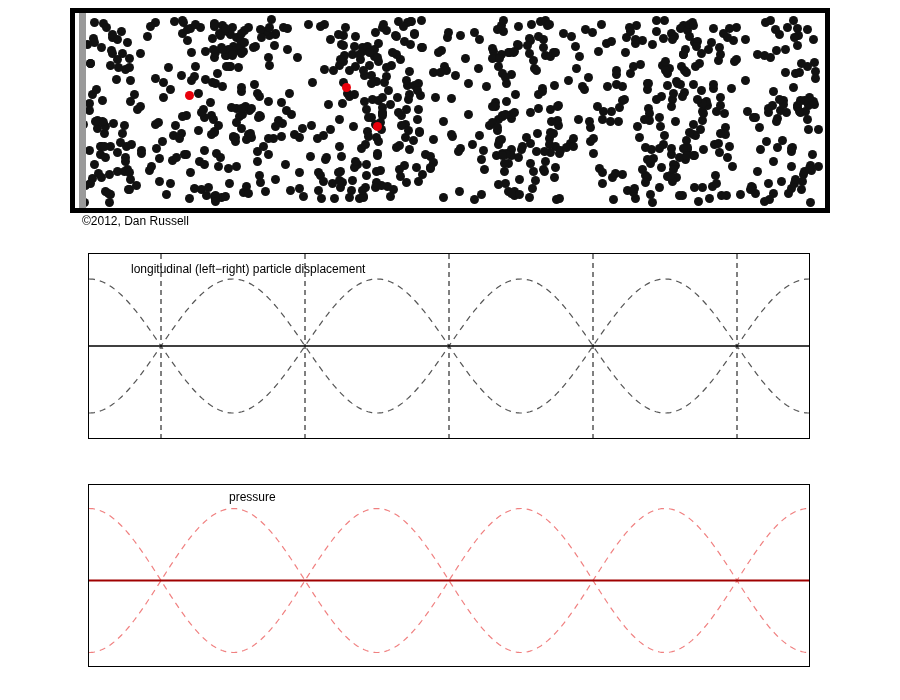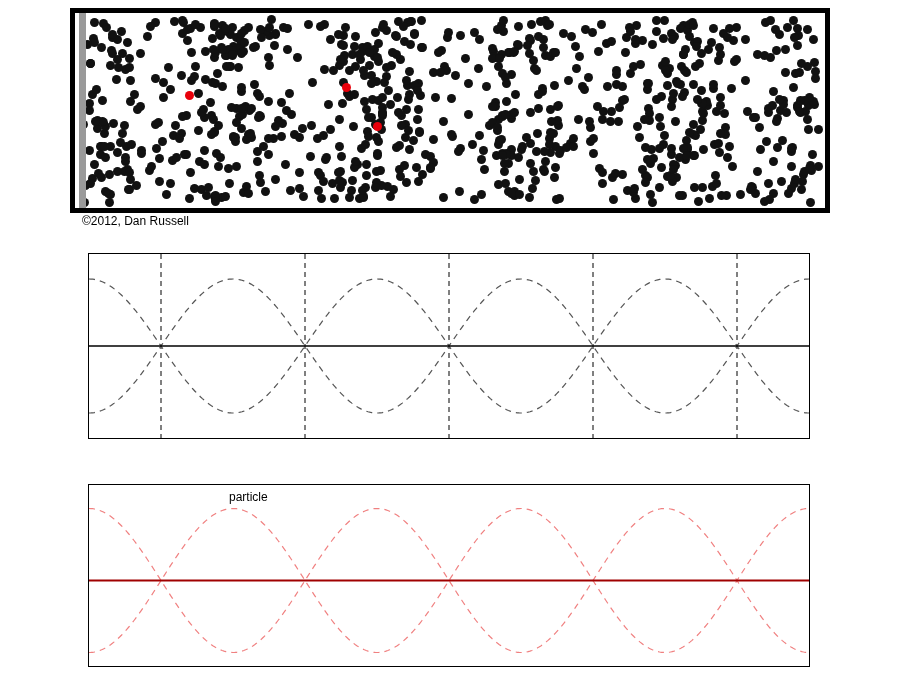--- a/index.html
+++ b/index.html
@@ -1032,24 +1032,25 @@
     <svg class="graph-svg" id="displacement-svg" viewBox="0 0 720 184" preserveAspectRatio="none">
         <line x1="72.00" y1="0" x2="72.00" y2="184" stroke="#000000" stroke-width="1" stroke-dasharray="5,4"></line>
         <line x1="216.00" y1="0" x2="216.00" y2="184" stroke="#000000" stroke-width="1" stroke-dasharray="5,4"></line>
         <line x1="360.00" y1="0" x2="360.00" y2="184" stroke="#000000" stroke-width="1" stroke-dasharray="5,4"></line>
         <line x1="504.00" y1="0" x2="504.00" y2="184" stroke="#000000" stroke-width="1" stroke-dasharray="5,4"></line>
         <line x1="648.00" y1="0" x2="648.00" y2="184" stroke="#000000" stroke-width="1" stroke-dasharray="5,4"></line>
         <path d="M0.00 25.00 L1.80 25.05 L3.60 25.21 L5.40 25.46 L7.20 25.82 L9.00 26.29 L10.80 26.85 L12.60 27.52 L14.40 28.28 L16.20 29.14 L18.00 30.10 L19.80 31.15 L21.60 32.30 L23.40 33.54 L25.20 34.87 L27.00 36.29 L28.80 37.80 L30.60 39.38 L32.40 41.05 L34.20 42.80 L36.00 44.62 L37.80 46.52 L39.60 48.49 L41.40 50.52 L43.20 52.62 L45.00 54.78 L46.80 56.99 L48.60 59.26 L50.40 61.58 L52.20 63.95 L54.00 66.36 L55.80 68.81 L57.60 71.30 L59.40 73.81 L61.20 76.36 L63.00 78.93 L64.80 81.52 L66.60 84.12 L68.40 86.74 L70.20 89.37 L72.00 92.00 L73.80 94.63 L75.60 97.26 L77.40 99.88 L79.20 102.48 L81.00 105.07 L82.80 107.64 L84.60 110.19 L86.40 112.70 L88.20 115.19 L90.00 117.64 L91.80 120.05 L93.60 122.42 L95.40 124.74 L97.20 127.01 L99.00 129.22 L100.80 131.38 L102.60 133.48 L104.40 135.51 L106.20 137.48 L108.00 139.38 L109.80 141.20 L111.60 142.95 L113.40 144.62 L115.20 146.20 L117.00 147.71 L118.80 149.13 L120.60 150.46 L122.40 151.70 L124.20 152.85 L126.00 153.90 L127.80 154.86 L129.60 155.72 L131.40 156.48 L133.20 157.15 L135.00 157.71 L136.80 158.18 L138.60 158.54 L140.40 158.79 L142.20 158.95 L144.00 159.00 L145.80 158.95 L147.60 158.79 L149.40 158.54 L151.20 158.18 L153.00 157.71 L154.80 157.15 L156.60 156.48 L158.40 155.72 L160.20 154.86 L162.00 153.90 L163.80 152.85 L165.60 151.70 L167.40 150.46 L169.20 149.13 L171.00 147.71 L172.80 146.20 L174.60 144.62 L176.40 142.95 L178.20 141.20 L180.00 139.38 L181.80 137.48 L183.60 135.51 L185.40 133.48 L187.20 131.38 L189.00 129.22 L190.80 127.01 L192.60 124.74 L194.40 122.42 L196.20 120.05 L198.00 117.64 L199.80 115.19 L201.60 112.70 L203.40 110.19 L205.20 107.64 L207.00 105.07 L208.80 102.48 L210.60 99.88 L212.40 97.26 L214.20 94.63 L216.00 92.00 L217.80 89.37 L219.60 86.74 L221.40 84.12 L223.20 81.52 L225.00 78.93 L226.80 76.36 L228.60 73.81 L230.40 71.30 L232.20 68.81 L234.00 66.36 L235.80 63.95 L237.60 61.58 L239.40 59.26 L241.20 56.99 L243.00 54.78 L244.80 52.62 L246.60 50.52 L248.40 48.49 L250.20 46.52 L252.00 44.62 L253.80 42.80 L255.60 41.05 L257.40 39.38 L259.20 37.80 L261.00 36.29 L262.80 34.87 L264.60 33.54 L266.40 32.30 L268.20 31.15 L270.00 30.10 L271.80 29.14 L273.60 28.28 L275.40 27.52 L277.20 26.85 L279.00 26.29 L280.80 25.82 L282.60 25.46 L284.40 25.21 L286.20 25.05 L288.00 25.00 L289.80 25.05 L291.60 25.21 L293.40 25.46 L295.20 25.82 L297.00 26.29 L298.80 26.85 L300.60 27.52 L302.40 28.28 L304.20 29.14 L306.00 30.10 L307.80 31.15 L309.60 32.30 L311.40 33.54 L313.20 34.87 L315.00 36.29 L316.80 37.80 L318.60 39.38 L320.40 41.05 L322.20 42.80 L324.00 44.62 L325.80 46.52 L327.60 48.49 L329.40 50.52 L331.20 52.62 L333.00 54.78 L334.80 56.99 L336.60 59.26 L338.40 61.58 L340.20 63.95 L342.00 66.36 L343.80 68.81 L345.60 71.30 L347.40 73.81 L349.20 76.36 L351.00 78.93 L352.80 81.52 L354.60 84.12 L356.40 86.74 L358.20 89.37 L360.00 92.00 L361.80 94.63 L363.60 97.26 L365.40 99.88 L367.20 102.48 L369.00 105.07 L370.80 107.64 L372.60 110.19 L374.40 112.70 L376.20 115.19 L378.00 117.64 L379.80 120.05 L381.60 122.42 L383.40 124.74 L385.20 127.01 L387.00 129.22 L388.80 131.38 L390.60 133.48 L392.40 135.51 L394.20 137.48 L396.00 139.38 L397.80 141.20 L399.60 142.95 L401.40 144.62 L403.20 146.20 L405.00 147.71 L406.80 149.13 L408.60 150.46 L410.40 151.70 L412.20 152.85 L414.00 153.90 L415.80 154.86 L417.60 155.72 L419.40 156.48 L421.20 157.15 L423.00 157.71 L424.80 158.18 L426.60 158.54 L428.40 158.79 L430.20 158.95 L432.00 159.00 L433.80 158.95 L435.60 158.79 L437.40 158.54 L439.20 158.18 L441.00 157.71 L442.80 157.15 L444.60 156.48 L446.40 155.72 L448.20 154.86 L450.00 153.90 L451.80 152.85 L453.60 151.70 L455.40 150.46 L457.20 149.13 L459.00 147.71 L460.80 146.20 L462.60 144.62 L464.40 142.95 L466.20 141.20 L468.00 139.38 L469.80 137.48 L471.60 135.51 L473.40 133.48 L475.20 131.38 L477.00 129.22 L478.80 127.01 L480.60 124.74 L482.40 122.42 L484.20 120.05 L486.00 117.64 L487.80 115.19 L489.60 112.70 L491.40 110.19 L493.20 107.64 L495.00 105.07 L496.80 102.48 L498.60 99.88 L500.40 97.26 L502.20 94.63 L504.00 92.00 L505.80 89.37 L507.60 86.74 L509.40 84.12 L511.20 81.52 L513.00 78.93 L514.80 76.36 L516.60 73.81 L518.40 71.30 L520.20 68.81 L522.00 66.36 L523.80 63.95 L525.60 61.58 L527.40 59.26 L529.20 56.99 L531.00 54.78 L532.80 52.62 L534.60 50.52 L536.40 48.49 L538.20 46.52 L540.00 44.62 L541.80 42.80 L543.60 41.05 L545.40 39.38 L547.20 37.80 L549.00 36.29 L550.80 34.87 L552.60 33.54 L554.40 32.30 L556.20 31.15 L558.00 30.10 L559.80 29.14 L561.60 28.28 L563.40 27.52 L565.20 26.85 L567.00 26.29 L568.80 25.82 L570.60 25.46 L572.40 25.21 L574.20 25.05 L576.00 25.00 L577.80 25.05 L579.60 25.21 L581.40 25.46 L583.20 25.82 L585.00 26.29 L586.80 26.85 L588.60 27.52 L590.40 28.28 L592.20 29.14 L594.00 30.10 L595.80 31.15 L597.60 32.30 L599.40 33.54 L601.20 34.87 L603.00 36.29 L604.80 37.80 L606.60 39.38 L608.40 41.05 L610.20 42.80 L612.00 44.62 L613.80 46.52 L615.60 48.49 L617.40 50.52 L619.20 52.62 L621.00 54.78 L622.80 56.99 L624.60 59.26 L626.40 61.58 L628.20 63.95 L630.00 66.36 L631.80 68.81 L633.60 71.30 L635.40 73.81 L637.20 76.36 L639.00 78.93 L640.80 81.52 L642.60 84.12 L644.40 86.74 L646.20 89.37 L648.00 92.00 L649.80 94.63 L651.60 97.26 L653.40 99.88 L655.20 102.48 L657.00 105.07 L658.80 107.64 L660.60 110.19 L662.40 112.70 L664.20 115.19 L666.00 117.64 L667.80 120.05 L669.60 122.42 L671.40 124.74 L673.20 127.01 L675.00 129.22 L676.80 131.38 L678.60 133.48 L680.40 135.51 L682.20 137.48 L684.00 139.38 L685.80 141.20 L687.60 142.95 L689.40 144.62 L691.20 146.20 L693.00 147.71 L694.80 149.13 L696.60 150.46 L698.40 151.70 L700.20 152.85 L702.00 153.90 L703.80 154.86 L705.60 155.72 L707.40 156.48 L709.20 157.15 L711.00 157.71 L712.80 158.18 L714.60 158.54 L716.40 158.79 L718.20 158.95 L720.00 159.00" fill="none" stroke="#555555" stroke-width="1.2" stroke-dasharray="6,5"></path>
         <path d="M0.00 159.00 L1.80 158.95 L3.60 158.79 L5.40 158.54 L7.20 158.18 L9.00 157.71 L10.80 157.15 L12.60 156.48 L14.40 155.72 L16.20 154.86 L18.00 153.90 L19.80 152.85 L21.60 151.70 L23.40 150.46 L25.20 149.13 L27.00 147.71 L28.80 146.20 L30.60 144.62 L32.40 142.95 L34.20 141.20 L36.00 139.38 L37.80 137.48 L39.60 135.51 L41.40 133.48 L43.20 131.38 L45.00 129.22 L46.80 127.01 L48.60 124.74 L50.40 122.42 L52.20 120.05 L54.00 117.64 L55.80 115.19 L57.60 112.70 L59.40 110.19 L61.20 107.64 L63.00 105.07 L64.80 102.48 L66.60 99.88 L68.40 97.26 L70.20 94.63 L72.00 92.00 L73.80 89.37 L75.60 86.74 L77.40 84.12 L79.20 81.52 L81.00 78.93 L82.80 76.36 L84.60 73.81 L86.40 71.30 L88.20 68.81 L90.00 66.36 L91.80 63.95 L93.60 61.58 L95.40 59.26 L97.20 56.99 L99.00 54.78 L100.80 52.62 L102.60 50.52 L104.40 48.49 L106.20 46.52 L108.00 44.62 L109.80 42.80 L111.60 41.05 L113.40 39.38 L115.20 37.80 L117.00 36.29 L118.80 34.87 L120.60 33.54 L122.40 32.30 L124.20 31.15 L126.00 30.10 L127.80 29.14 L129.60 28.28 L131.40 27.52 L133.20 26.85 L135.00 26.29 L136.80 25.82 L138.60 25.46 L140.40 25.21 L142.20 25.05 L144.00 25.00 L145.80 25.05 L147.60 25.21 L149.40 25.46 L151.20 25.82 L153.00 26.29 L154.80 26.85 L156.60 27.52 L158.40 28.28 L160.20 29.14 L162.00 30.10 L163.80 31.15 L165.60 32.30 L167.40 33.54 L169.20 34.87 L171.00 36.29 L172.80 37.80 L174.60 39.38 L176.40 41.05 L178.20 42.80 L180.00 44.62 L181.80 46.52 L183.60 48.49 L185.40 50.52 L187.20 52.62 L189.00 54.78 L190.80 56.99 L192.60 59.26 L194.40 61.58 L196.20 63.95 L198.00 66.36 L199.80 68.81 L201.60 71.30 L203.40 73.81 L205.20 76.36 L207.00 78.93 L208.80 81.52 L210.60 84.12 L212.40 86.74 L214.20 89.37 L216.00 92.00 L217.80 94.63 L219.60 97.26 L221.40 99.88 L223.20 102.48 L225.00 105.07 L226.80 107.64 L228.60 110.19 L230.40 112.70 L232.20 115.19 L234.00 117.64 L235.80 120.05 L237.60 122.42 L239.40 124.74 L241.20 127.01 L243.00 129.22 L244.80 131.38 L246.60 133.48 L248.40 135.51 L250.20 137.48 L252.00 139.38 L253.80 141.20 L255.60 142.95 L257.40 144.62 L259.20 146.20 L261.00 147.71 L262.80 149.13 L264.60 150.46 L266.40 151.70 L268.20 152.85 L270.00 153.90 L271.80 154.86 L273.60 155.72 L275.40 156.48 L277.20 157.15 L279.00 157.71 L280.80 158.18 L282.60 158.54 L284.40 158.79 L286.20 158.95 L288.00 159.00 L289.80 158.95 L291.60 158.79 L293.40 158.54 L295.20 158.18 L297.00 157.71 L298.80 157.15 L300.60 156.48 L302.40 155.72 L304.20 154.86 L306.00 153.90 L307.80 152.85 L309.60 151.70 L311.40 150.46 L313.20 149.13 L315.00 147.71 L316.80 146.20 L318.60 144.62 L320.40 142.95 L322.20 141.20 L324.00 139.38 L325.80 137.48 L327.60 135.51 L329.40 133.48 L331.20 131.38 L333.00 129.22 L334.80 127.01 L336.60 124.74 L338.40 122.42 L340.20 120.05 L342.00 117.64 L343.80 115.19 L345.60 112.70 L347.40 110.19 L349.20 107.64 L351.00 105.07 L352.80 102.48 L354.60 99.88 L356.40 97.26 L358.20 94.63 L360.00 92.00 L361.80 89.37 L363.60 86.74 L365.40 84.12 L367.20 81.52 L369.00 78.93 L370.80 76.36 L372.60 73.81 L374.40 71.30 L376.20 68.81 L378.00 66.36 L379.80 63.95 L381.60 61.58 L383.40 59.26 L385.20 56.99 L387.00 54.78 L388.80 52.62 L390.60 50.52 L392.40 48.49 L394.20 46.52 L396.00 44.62 L397.80 42.80 L399.60 41.05 L401.40 39.38 L403.20 37.80 L405.00 36.29 L406.80 34.87 L408.60 33.54 L410.40 32.30 L412.20 31.15 L414.00 30.10 L415.80 29.14 L417.60 28.28 L419.40 27.52 L421.20 26.85 L423.00 26.29 L424.80 25.82 L426.60 25.46 L428.40 25.21 L430.20 25.05 L432.00 25.00 L433.80 25.05 L435.60 25.21 L437.40 25.46 L439.20 25.82 L441.00 26.29 L442.80 26.85 L444.60 27.52 L446.40 28.28 L448.20 29.14 L450.00 30.10 L451.80 31.15 L453.60 32.30 L455.40 33.54 L457.20 34.87 L459.00 36.29 L460.80 37.80 L462.60 39.38 L464.40 41.05 L466.20 42.80 L468.00 44.62 L469.80 46.52 L471.60 48.49 L473.40 50.52 L475.20 52.62 L477.00 54.78 L478.80 56.99 L480.60 59.26 L482.40 61.58 L484.20 63.95 L486.00 66.36 L487.80 68.81 L489.60 71.30 L491.40 73.81 L493.20 76.36 L495.00 78.93 L496.80 81.52 L498.60 84.12 L500.40 86.74 L502.20 89.37 L504.00 92.00 L505.80 94.63 L507.60 97.26 L509.40 99.88 L511.20 102.48 L513.00 105.07 L514.80 107.64 L516.60 110.19 L518.40 112.70 L520.20 115.19 L522.00 117.64 L523.80 120.05 L525.60 122.42 L527.40 124.74 L529.20 127.01 L531.00 129.22 L532.80 131.38 L534.60 133.48 L536.40 135.51 L538.20 137.48 L540.00 139.38 L541.80 141.20 L543.60 142.95 L545.40 144.62 L547.20 146.20 L549.00 147.71 L550.80 149.13 L552.60 150.46 L554.40 151.70 L556.20 152.85 L558.00 153.90 L559.80 154.86 L561.60 155.72 L563.40 156.48 L565.20 157.15 L567.00 157.71 L568.80 158.18 L570.60 158.54 L572.40 158.79 L574.20 158.95 L576.00 159.00 L577.80 158.95 L579.60 158.79 L581.40 158.54 L583.20 158.18 L585.00 157.71 L586.80 157.15 L588.60 156.48 L590.40 155.72 L592.20 154.86 L594.00 153.90 L595.80 152.85 L597.60 151.70 L599.40 150.46 L601.20 149.13 L603.00 147.71 L604.80 146.20 L606.60 144.62 L608.40 142.95 L610.20 141.20 L612.00 139.38 L613.80 137.48 L615.60 135.51 L617.40 133.48 L619.20 131.38 L621.00 129.22 L622.80 127.01 L624.60 124.74 L626.40 122.42 L628.20 120.05 L630.00 117.64 L631.80 115.19 L633.60 112.70 L635.40 110.19 L637.20 107.64 L639.00 105.07 L640.80 102.48 L642.60 99.88 L644.40 97.26 L646.20 94.63 L648.00 92.00 L649.80 89.37 L651.60 86.74 L653.40 84.12 L655.20 81.52 L657.00 78.93 L658.80 76.36 L660.60 73.81 L662.40 71.30 L664.20 68.81 L666.00 66.36 L667.80 63.95 L669.60 61.58 L671.40 59.26 L673.20 56.99 L675.00 54.78 L676.80 52.62 L678.60 50.52 L680.40 48.49 L682.20 46.52 L684.00 44.62 L685.80 42.80 L687.60 41.05 L689.40 39.38 L691.20 37.80 L693.00 36.29 L694.80 34.87 L696.60 33.54 L698.40 32.30 L700.20 31.15 L702.00 30.10 L703.80 29.14 L705.60 28.28 L707.40 27.52 L709.20 26.85 L711.00 26.29 L712.80 25.82 L714.60 25.46 L716.40 25.21 L718.20 25.05 L720.00 25.00" fill="none" stroke="#555555" stroke-width="1.2" stroke-dasharray="6,5"></path>
         <line x1="0" y1="92" x2="720" y2="92" stroke="#000000" stroke-width="1.6"></line>
       </svg>
+    <div class="graph-label" id="displacement-label">longitudinal (left−right) particle displacement</div>
   </div>
 
   <div class="panel" id="pressure-panel">
     <svg class="graph-svg" id="pressure-svg" viewBox="0 0 720 181" preserveAspectRatio="none">
         <path d="M0.00 167.50 L1.80 167.44 L3.60 167.28 L5.40 167.00 L7.20 166.61 L9.00 166.12 L10.80 165.51 L12.60 164.80 L14.40 163.98 L16.20 163.05 L18.00 162.02 L19.80 160.89 L21.60 159.65 L23.40 158.32 L25.20 156.89 L27.00 155.37 L28.80 153.75 L30.60 152.04 L32.40 150.25 L34.20 148.37 L36.00 146.41 L37.80 144.37 L39.60 142.26 L41.40 140.07 L43.20 137.82 L45.00 135.50 L46.80 133.12 L48.60 130.68 L50.40 128.19 L52.20 125.64 L54.00 123.05 L55.80 120.42 L57.60 117.75 L59.40 115.04 L61.20 112.31 L63.00 109.55 L64.80 106.76 L66.60 103.96 L68.40 101.15 L70.20 98.33 L72.00 95.50 L73.80 92.67 L75.60 89.85 L77.40 87.04 L79.20 84.24 L81.00 81.45 L82.80 78.69 L84.60 75.96 L86.40 73.25 L88.20 70.58 L90.00 67.95 L91.80 65.36 L93.60 62.81 L95.40 60.32 L97.20 57.88 L99.00 55.50 L100.80 53.18 L102.60 50.93 L104.40 48.74 L106.20 46.63 L108.00 44.59 L109.80 42.63 L111.60 40.75 L113.40 38.96 L115.20 37.25 L117.00 35.63 L118.80 34.11 L120.60 32.68 L122.40 31.35 L124.20 30.11 L126.00 28.98 L127.80 27.95 L129.60 27.02 L131.40 26.20 L133.20 25.49 L135.00 24.88 L136.80 24.39 L138.60 24.00 L140.40 23.72 L142.20 23.56 L144.00 23.50 L145.80 23.56 L147.60 23.72 L149.40 24.00 L151.20 24.39 L153.00 24.88 L154.80 25.49 L156.60 26.20 L158.40 27.02 L160.20 27.95 L162.00 28.98 L163.80 30.11 L165.60 31.35 L167.40 32.68 L169.20 34.11 L171.00 35.63 L172.80 37.25 L174.60 38.96 L176.40 40.75 L178.20 42.63 L180.00 44.59 L181.80 46.63 L183.60 48.74 L185.40 50.93 L187.20 53.18 L189.00 55.50 L190.80 57.88 L192.60 60.32 L194.40 62.81 L196.20 65.36 L198.00 67.95 L199.80 70.58 L201.60 73.25 L203.40 75.96 L205.20 78.69 L207.00 81.45 L208.80 84.24 L210.60 87.04 L212.40 89.85 L214.20 92.67 L216.00 95.50 L217.80 98.33 L219.60 101.15 L221.40 103.96 L223.20 106.76 L225.00 109.55 L226.80 112.31 L228.60 115.04 L230.40 117.75 L232.20 120.42 L234.00 123.05 L235.80 125.64 L237.60 128.19 L239.40 130.68 L241.20 133.12 L243.00 135.50 L244.80 137.82 L246.60 140.07 L248.40 142.26 L250.20 144.37 L252.00 146.41 L253.80 148.37 L255.60 150.25 L257.40 152.04 L259.20 153.75 L261.00 155.37 L262.80 156.89 L264.60 158.32 L266.40 159.65 L268.20 160.89 L270.00 162.02 L271.80 163.05 L273.60 163.98 L275.40 164.80 L277.20 165.51 L279.00 166.12 L280.80 166.61 L282.60 167.00 L284.40 167.28 L286.20 167.44 L288.00 167.50 L289.80 167.44 L291.60 167.28 L293.40 167.00 L295.20 166.61 L297.00 166.12 L298.80 165.51 L300.60 164.80 L302.40 163.98 L304.20 163.05 L306.00 162.02 L307.80 160.89 L309.60 159.65 L311.40 158.32 L313.20 156.89 L315.00 155.37 L316.80 153.75 L318.60 152.04 L320.40 150.25 L322.20 148.37 L324.00 146.41 L325.80 144.37 L327.60 142.26 L329.40 140.07 L331.20 137.82 L333.00 135.50 L334.80 133.12 L336.60 130.68 L338.40 128.19 L340.20 125.64 L342.00 123.05 L343.80 120.42 L345.60 117.75 L347.40 115.04 L349.20 112.31 L351.00 109.55 L352.80 106.76 L354.60 103.96 L356.40 101.15 L358.20 98.33 L360.00 95.50 L361.80 92.67 L363.60 89.85 L365.40 87.04 L367.20 84.24 L369.00 81.45 L370.80 78.69 L372.60 75.96 L374.40 73.25 L376.20 70.58 L378.00 67.95 L379.80 65.36 L381.60 62.81 L383.40 60.32 L385.20 57.88 L387.00 55.50 L388.80 53.18 L390.60 50.93 L392.40 48.74 L394.20 46.63 L396.00 44.59 L397.80 42.63 L399.60 40.75 L401.40 38.96 L403.20 37.25 L405.00 35.63 L406.80 34.11 L408.60 32.68 L410.40 31.35 L412.20 30.11 L414.00 28.98 L415.80 27.95 L417.60 27.02 L419.40 26.20 L421.20 25.49 L423.00 24.88 L424.80 24.39 L426.60 24.00 L428.40 23.72 L430.20 23.56 L432.00 23.50 L433.80 23.56 L435.60 23.72 L437.40 24.00 L439.20 24.39 L441.00 24.88 L442.80 25.49 L444.60 26.20 L446.40 27.02 L448.20 27.95 L450.00 28.98 L451.80 30.11 L453.60 31.35 L455.40 32.68 L457.20 34.11 L459.00 35.63 L460.80 37.25 L462.60 38.96 L464.40 40.75 L466.20 42.63 L468.00 44.59 L469.80 46.63 L471.60 48.74 L473.40 50.93 L475.20 53.18 L477.00 55.50 L478.80 57.88 L480.60 60.32 L482.40 62.81 L484.20 65.36 L486.00 67.95 L487.80 70.58 L489.60 73.25 L491.40 75.96 L493.20 78.69 L495.00 81.45 L496.80 84.24 L498.60 87.04 L500.40 89.85 L502.20 92.67 L504.00 95.50 L505.80 98.33 L507.60 101.15 L509.40 103.96 L511.20 106.76 L513.00 109.55 L514.80 112.31 L516.60 115.04 L518.40 117.75 L520.20 120.42 L522.00 123.05 L523.80 125.64 L525.60 128.19 L527.40 130.68 L529.20 133.12 L531.00 135.50 L532.80 137.82 L534.60 140.07 L536.40 142.26 L538.20 144.37 L540.00 146.41 L541.80 148.37 L543.60 150.25 L545.40 152.04 L547.20 153.75 L549.00 155.37 L550.80 156.89 L552.60 158.32 L554.40 159.65 L556.20 160.89 L558.00 162.02 L559.80 163.05 L561.60 163.98 L563.40 164.80 L565.20 165.51 L567.00 166.12 L568.80 166.61 L570.60 167.00 L572.40 167.28 L574.20 167.44 L576.00 167.50 L577.80 167.44 L579.60 167.28 L581.40 167.00 L583.20 166.61 L585.00 166.12 L586.80 165.51 L588.60 164.80 L590.40 163.98 L592.20 163.05 L594.00 162.02 L595.80 160.89 L597.60 159.65 L599.40 158.32 L601.20 156.89 L603.00 155.37 L604.80 153.75 L606.60 152.04 L608.40 150.25 L610.20 148.37 L612.00 146.41 L613.80 144.37 L615.60 142.26 L617.40 140.07 L619.20 137.82 L621.00 135.50 L622.80 133.12 L624.60 130.68 L626.40 128.19 L628.20 125.64 L630.00 123.05 L631.80 120.42 L633.60 117.75 L635.40 115.04 L637.20 112.31 L639.00 109.55 L640.80 106.76 L642.60 103.96 L644.40 101.15 L646.20 98.33 L648.00 95.50 L649.80 92.67 L651.60 89.85 L653.40 87.04 L655.20 84.24 L657.00 81.45 L658.80 78.69 L660.60 75.96 L662.40 73.25 L664.20 70.58 L666.00 67.95 L667.80 65.36 L669.60 62.81 L671.40 60.32 L673.20 57.88 L675.00 55.50 L676.80 53.18 L678.60 50.93 L680.40 48.74 L682.20 46.63 L684.00 44.59 L685.80 42.63 L687.60 40.75 L689.40 38.96 L691.20 37.25 L693.00 35.63 L694.80 34.11 L696.60 32.68 L698.40 31.35 L700.20 30.11 L702.00 28.98 L703.80 27.95 L705.60 27.02 L707.40 26.20 L709.20 25.49 L711.00 24.88 L712.80 24.39 L714.60 24.00 L716.40 23.72 L718.20 23.56 L720.00 23.50" fill="none" stroke="#f08080" stroke-width="1.2" stroke-dasharray="6,5"></path>
         <path d="M0.00 23.50 L1.80 23.56 L3.60 23.72 L5.40 24.00 L7.20 24.39 L9.00 24.88 L10.80 25.49 L12.60 26.20 L14.40 27.02 L16.20 27.95 L18.00 28.98 L19.80 30.11 L21.60 31.35 L23.40 32.68 L25.20 34.11 L27.00 35.63 L28.80 37.25 L30.60 38.96 L32.40 40.75 L34.20 42.63 L36.00 44.59 L37.80 46.63 L39.60 48.74 L41.40 50.93 L43.20 53.18 L45.00 55.50 L46.80 57.88 L48.60 60.32 L50.40 62.81 L52.20 65.36 L54.00 67.95 L55.80 70.58 L57.60 73.25 L59.40 75.96 L61.20 78.69 L63.00 81.45 L64.80 84.24 L66.60 87.04 L68.40 89.85 L70.20 92.67 L72.00 95.50 L73.80 98.33 L75.60 101.15 L77.40 103.96 L79.20 106.76 L81.00 109.55 L82.80 112.31 L84.60 115.04 L86.40 117.75 L88.20 120.42 L90.00 123.05 L91.80 125.64 L93.60 128.19 L95.40 130.68 L97.20 133.12 L99.00 135.50 L100.80 137.82 L102.60 140.07 L104.40 142.26 L106.20 144.37 L108.00 146.41 L109.80 148.37 L111.60 150.25 L113.40 152.04 L115.20 153.75 L117.00 155.37 L118.80 156.89 L120.60 158.32 L122.40 159.65 L124.20 160.89 L126.00 162.02 L127.80 163.05 L129.60 163.98 L131.40 164.80 L133.20 165.51 L135.00 166.12 L136.80 166.61 L138.60 167.00 L140.40 167.28 L142.20 167.44 L144.00 167.50 L145.80 167.44 L147.60 167.28 L149.40 167.00 L151.20 166.61 L153.00 166.12 L154.80 165.51 L156.60 164.80 L158.40 163.98 L160.20 163.05 L162.00 162.02 L163.80 160.89 L165.60 159.65 L167.40 158.32 L169.20 156.89 L171.00 155.37 L172.80 153.75 L174.60 152.04 L176.40 150.25 L178.20 148.37 L180.00 146.41 L181.80 144.37 L183.60 142.26 L185.40 140.07 L187.20 137.82 L189.00 135.50 L190.80 133.12 L192.60 130.68 L194.40 128.19 L196.20 125.64 L198.00 123.05 L199.80 120.42 L201.60 117.75 L203.40 115.04 L205.20 112.31 L207.00 109.55 L208.80 106.76 L210.60 103.96 L212.40 101.15 L214.20 98.33 L216.00 95.50 L217.80 92.67 L219.60 89.85 L221.40 87.04 L223.20 84.24 L225.00 81.45 L226.80 78.69 L228.60 75.96 L230.40 73.25 L232.20 70.58 L234.00 67.95 L235.80 65.36 L237.60 62.81 L239.40 60.32 L241.20 57.88 L243.00 55.50 L244.80 53.18 L246.60 50.93 L248.40 48.74 L250.20 46.63 L252.00 44.59 L253.80 42.63 L255.60 40.75 L257.40 38.96 L259.20 37.25 L261.00 35.63 L262.80 34.11 L264.60 32.68 L266.40 31.35 L268.20 30.11 L270.00 28.98 L271.80 27.95 L273.60 27.02 L275.40 26.20 L277.20 25.49 L279.00 24.88 L280.80 24.39 L282.60 24.00 L284.40 23.72 L286.20 23.56 L288.00 23.50 L289.80 23.56 L291.60 23.72 L293.40 24.00 L295.20 24.39 L297.00 24.88 L298.80 25.49 L300.60 26.20 L302.40 27.02 L304.20 27.95 L306.00 28.98 L307.80 30.11 L309.60 31.35 L311.40 32.68 L313.20 34.11 L315.00 35.63 L316.80 37.25 L318.60 38.96 L320.40 40.75 L322.20 42.63 L324.00 44.59 L325.80 46.63 L327.60 48.74 L329.40 50.93 L331.20 53.18 L333.00 55.50 L334.80 57.88 L336.60 60.32 L338.40 62.81 L340.20 65.36 L342.00 67.95 L343.80 70.58 L345.60 73.25 L347.40 75.96 L349.20 78.69 L351.00 81.45 L352.80 84.24 L354.60 87.04 L356.40 89.85 L358.20 92.67 L360.00 95.50 L361.80 98.33 L363.60 101.15 L365.40 103.96 L367.20 106.76 L369.00 109.55 L370.80 112.31 L372.60 115.04 L374.40 117.75 L376.20 120.42 L378.00 123.05 L379.80 125.64 L381.60 128.19 L383.40 130.68 L385.20 133.12 L387.00 135.50 L388.80 137.82 L390.60 140.07 L392.40 142.26 L394.20 144.37 L396.00 146.41 L397.80 148.37 L399.60 150.25 L401.40 152.04 L403.20 153.75 L405.00 155.37 L406.80 156.89 L408.60 158.32 L410.40 159.65 L412.20 160.89 L414.00 162.02 L415.80 163.05 L417.60 163.98 L419.40 164.80 L421.20 165.51 L423.00 166.12 L424.80 166.61 L426.60 167.00 L428.40 167.28 L430.20 167.44 L432.00 167.50 L433.80 167.44 L435.60 167.28 L437.40 167.00 L439.20 166.61 L441.00 166.12 L442.80 165.51 L444.60 164.80 L446.40 163.98 L448.20 163.05 L450.00 162.02 L451.80 160.89 L453.60 159.65 L455.40 158.32 L457.20 156.89 L459.00 155.37 L460.80 153.75 L462.60 152.04 L464.40 150.25 L466.20 148.37 L468.00 146.41 L469.80 144.37 L471.60 142.26 L473.40 140.07 L475.20 137.82 L477.00 135.50 L478.80 133.12 L480.60 130.68 L482.40 128.19 L484.20 125.64 L486.00 123.05 L487.80 120.42 L489.60 117.75 L491.40 115.04 L493.20 112.31 L495.00 109.55 L496.80 106.76 L498.60 103.96 L500.40 101.15 L502.20 98.33 L504.00 95.50 L505.80 92.67 L507.60 89.85 L509.40 87.04 L511.20 84.24 L513.00 81.45 L514.80 78.69 L516.60 75.96 L518.40 73.25 L520.20 70.58 L522.00 67.95 L523.80 65.36 L525.60 62.81 L527.40 60.32 L529.20 57.88 L531.00 55.50 L532.80 53.18 L534.60 50.93 L536.40 48.74 L538.20 46.63 L540.00 44.59 L541.80 42.63 L543.60 40.75 L545.40 38.96 L547.20 37.25 L549.00 35.63 L550.80 34.11 L552.60 32.68 L554.40 31.35 L556.20 30.11 L558.00 28.98 L559.80 27.95 L561.60 27.02 L563.40 26.20 L565.20 25.49 L567.00 24.88 L568.80 24.39 L570.60 24.00 L572.40 23.72 L574.20 23.56 L576.00 23.50 L577.80 23.56 L579.60 23.72 L581.40 24.00 L583.20 24.39 L585.00 24.88 L586.80 25.49 L588.60 26.20 L590.40 27.02 L592.20 27.95 L594.00 28.98 L595.80 30.11 L597.60 31.35 L599.40 32.68 L601.20 34.11 L603.00 35.63 L604.80 37.25 L606.60 38.96 L608.40 40.75 L610.20 42.63 L612.00 44.59 L613.80 46.63 L615.60 48.74 L617.40 50.93 L619.20 53.18 L621.00 55.50 L622.80 57.88 L624.60 60.32 L626.40 62.81 L628.20 65.36 L630.00 67.95 L631.80 70.58 L633.60 73.25 L635.40 75.96 L637.20 78.69 L639.00 81.45 L640.80 84.24 L642.60 87.04 L644.40 89.85 L646.20 92.67 L648.00 95.50 L649.80 98.33 L651.60 101.15 L653.40 103.96 L655.20 106.76 L657.00 109.55 L658.80 112.31 L660.60 115.04 L662.40 117.75 L664.20 120.42 L666.00 123.05 L667.80 125.64 L669.60 128.19 L671.40 130.68 L673.20 133.12 L675.00 135.50 L676.80 137.82 L678.60 140.07 L680.40 142.26 L682.20 144.37 L684.00 146.41 L685.80 148.37 L687.60 150.25 L689.40 152.04 L691.20 153.75 L693.00 155.37 L694.80 156.89 L696.60 158.32 L698.40 159.65 L700.20 160.89 L702.00 162.02 L703.80 163.05 L705.60 163.98 L707.40 164.80 L709.20 165.51 L711.00 166.12 L712.80 166.61 L714.60 167.00 L716.40 167.28 L718.20 167.44 L720.00 167.50" fill="none" stroke="#f08080" stroke-width="1.2" stroke-dasharray="6,5"></path>
         <line x1="0" y1="95.5" x2="720" y2="95.5" stroke="#a00000" stroke-width="1.8"></line>
       </svg>
-    <div class="graph-label" id="pressure-label">particle</div>
+    <div class="graph-label" id="pressure-label">pressure</div>
   </div>
 
 </div>
 
 </body></html>

